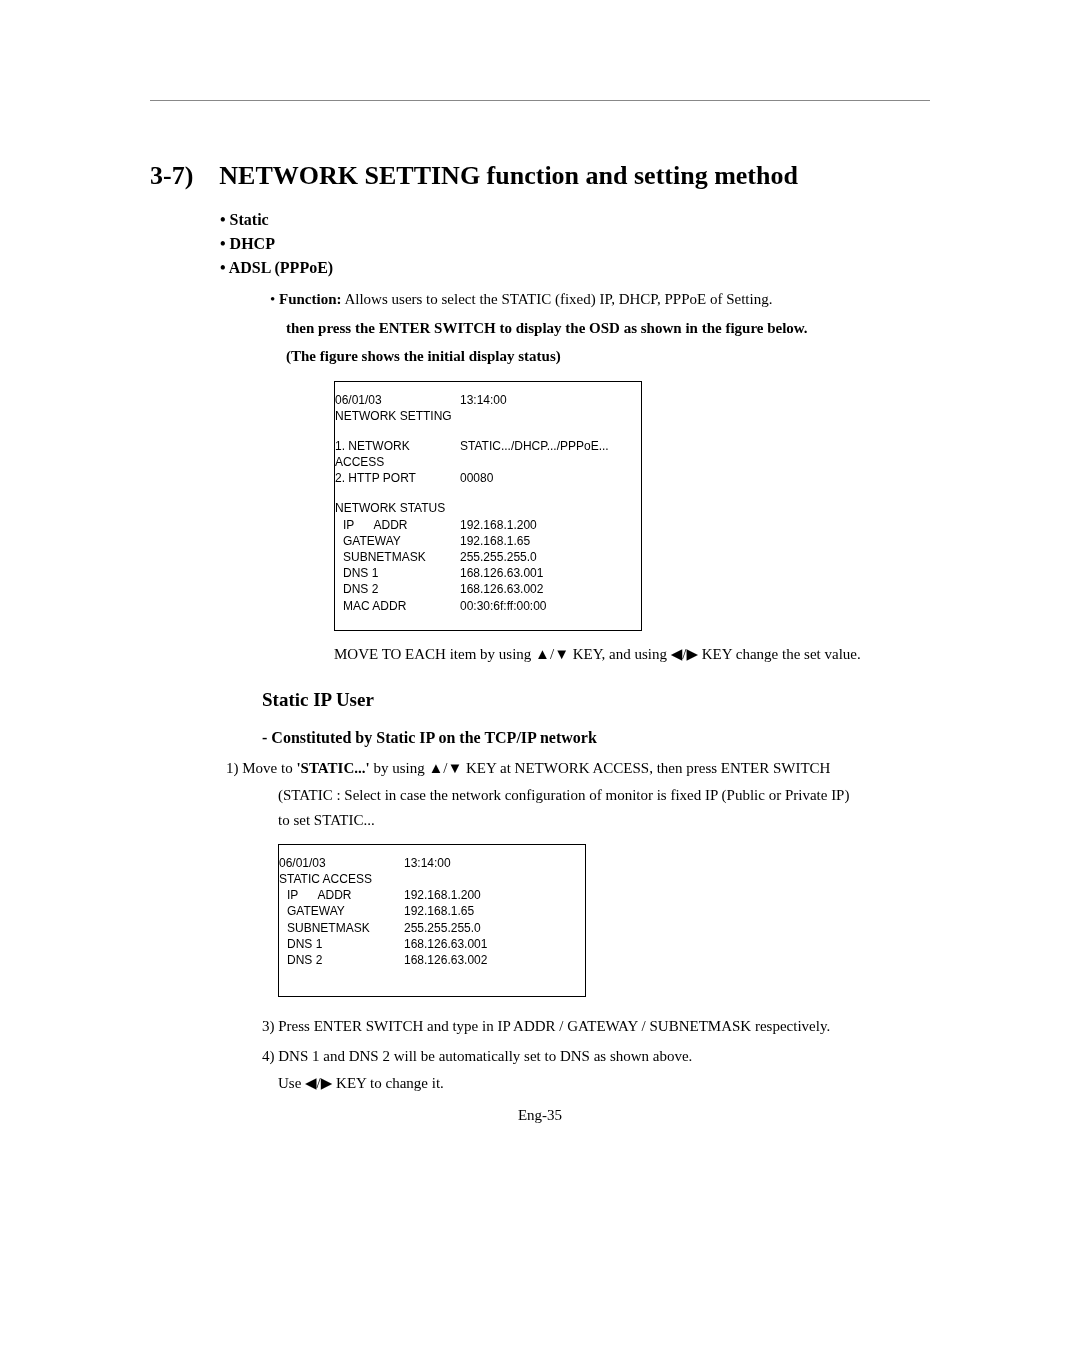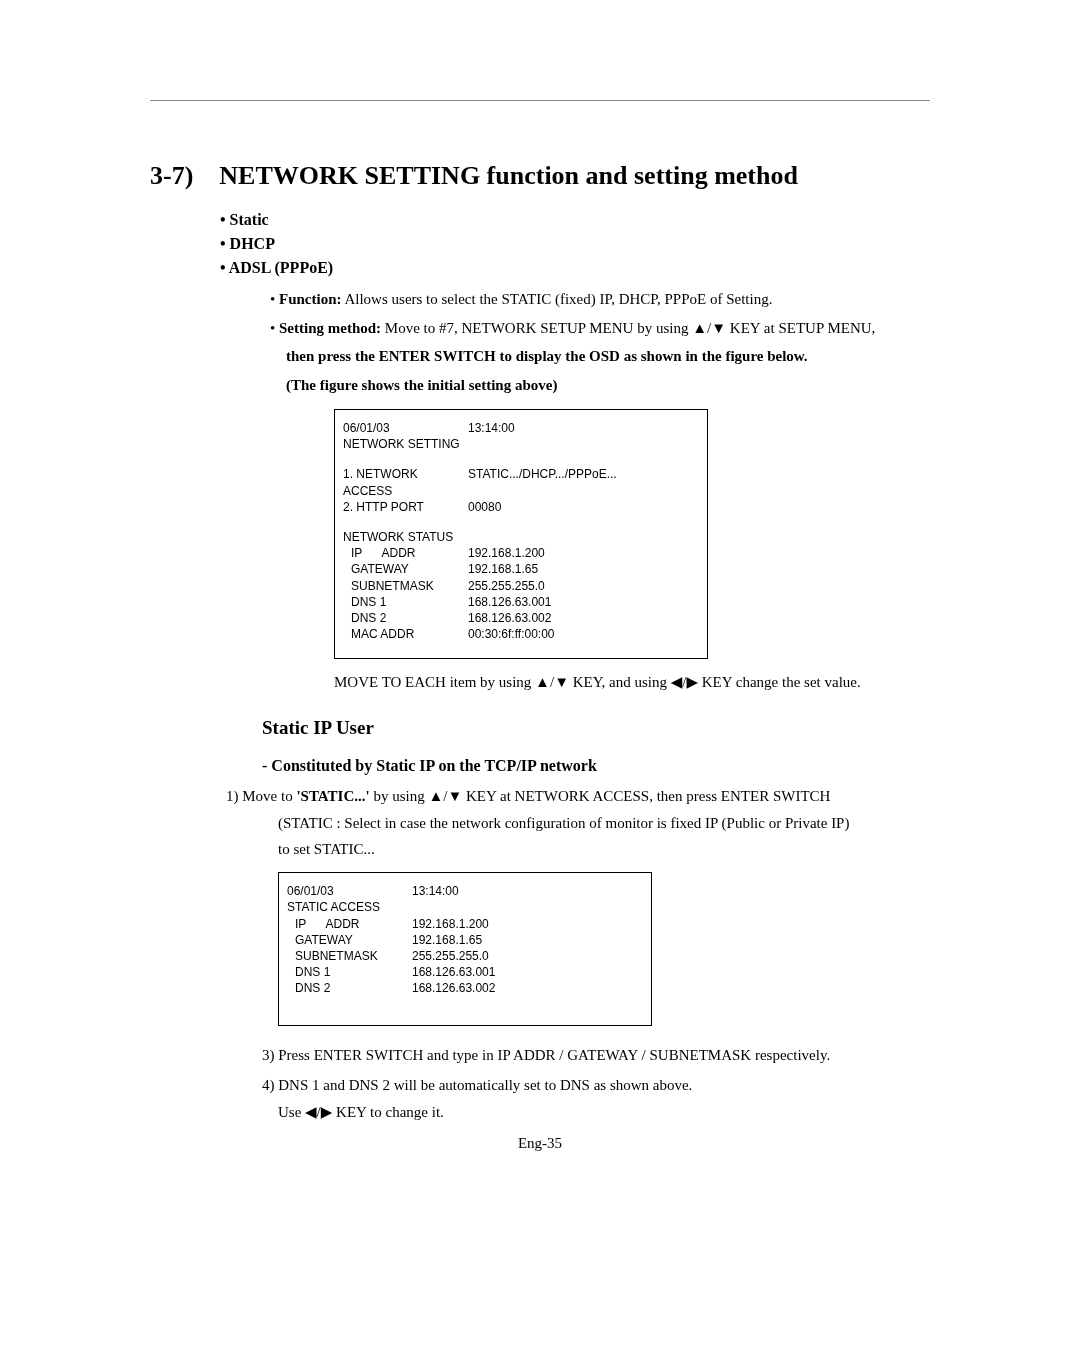--- a/index.html
+++ b/index.html
@@ -55,23 +55,23 @@
     line-height: 1.9;
   }
   .sub-bullets b { font-weight: bold; }
   .indent-line {
     margin-left: 60px;
     font-size: 15px;
     line-height: 1.9;
   }
   .menu-box {
     border: 1.5px solid #000;
-    width: 374px;
+    width: 308px;
     margin: 10px 0 14px 112px;
-    padding: 10px 12px 16px 8px;
+    padding: 10px 12px 16px 0;
     font-family: Arial, Helvetica, sans-serif;
     font-size: 12px;
     line-height: 1.35;
     box-sizing: border-box;
   }
   .mb-row { display:flex; }
   .mb-label { width:125px; }
   .mb-value { }
   .mb-spacer { height: 14px; }
   .mb-sub { margin-left: 8px; }
@@ -116,26 +116,23 @@
 
   <ul class="bullet-list">
     <li>Static</li>
     <li>DHCP</li>
     <li>
       <span>ADSL (PPPoE)</span>
       <ul class="sub-bullets">
         <li>
           <b>Function:</b><span> Allows users to select the STATIC (fixed) IP, DHCP, PPPoE of Setting.</span>
         </li>
-        <li>
-          <b>Setting method:</b><span> Move to #7, NETWORK SETUP MENU by using ▲/▼ KEY at SETUP MENU,</span>
-        </li>
       </ul>
       <div class="indent-line" style="margin-left:66px;">then press the ENTER SWITCH to display the OSD as shown in the figure below.</div>
-      <div class="indent-line" style="margin-left:66px;">(The figure shows the initial setting above)</div>
+      <div class="indent-line" style="margin-left:66px;">(The figure shows the initial display status)</div>
     </li>
   </ul>
 
   <div class="menu-box" style="margin-left:184px;">
     <div class="mb-row">
       <div class="mb-label">06/01/03</div>
       <div class="mb-value">13:14:00</div>
     </div>
     <div>NETWORK SETTING</div>
     <div class="mb-spacer"></div>

